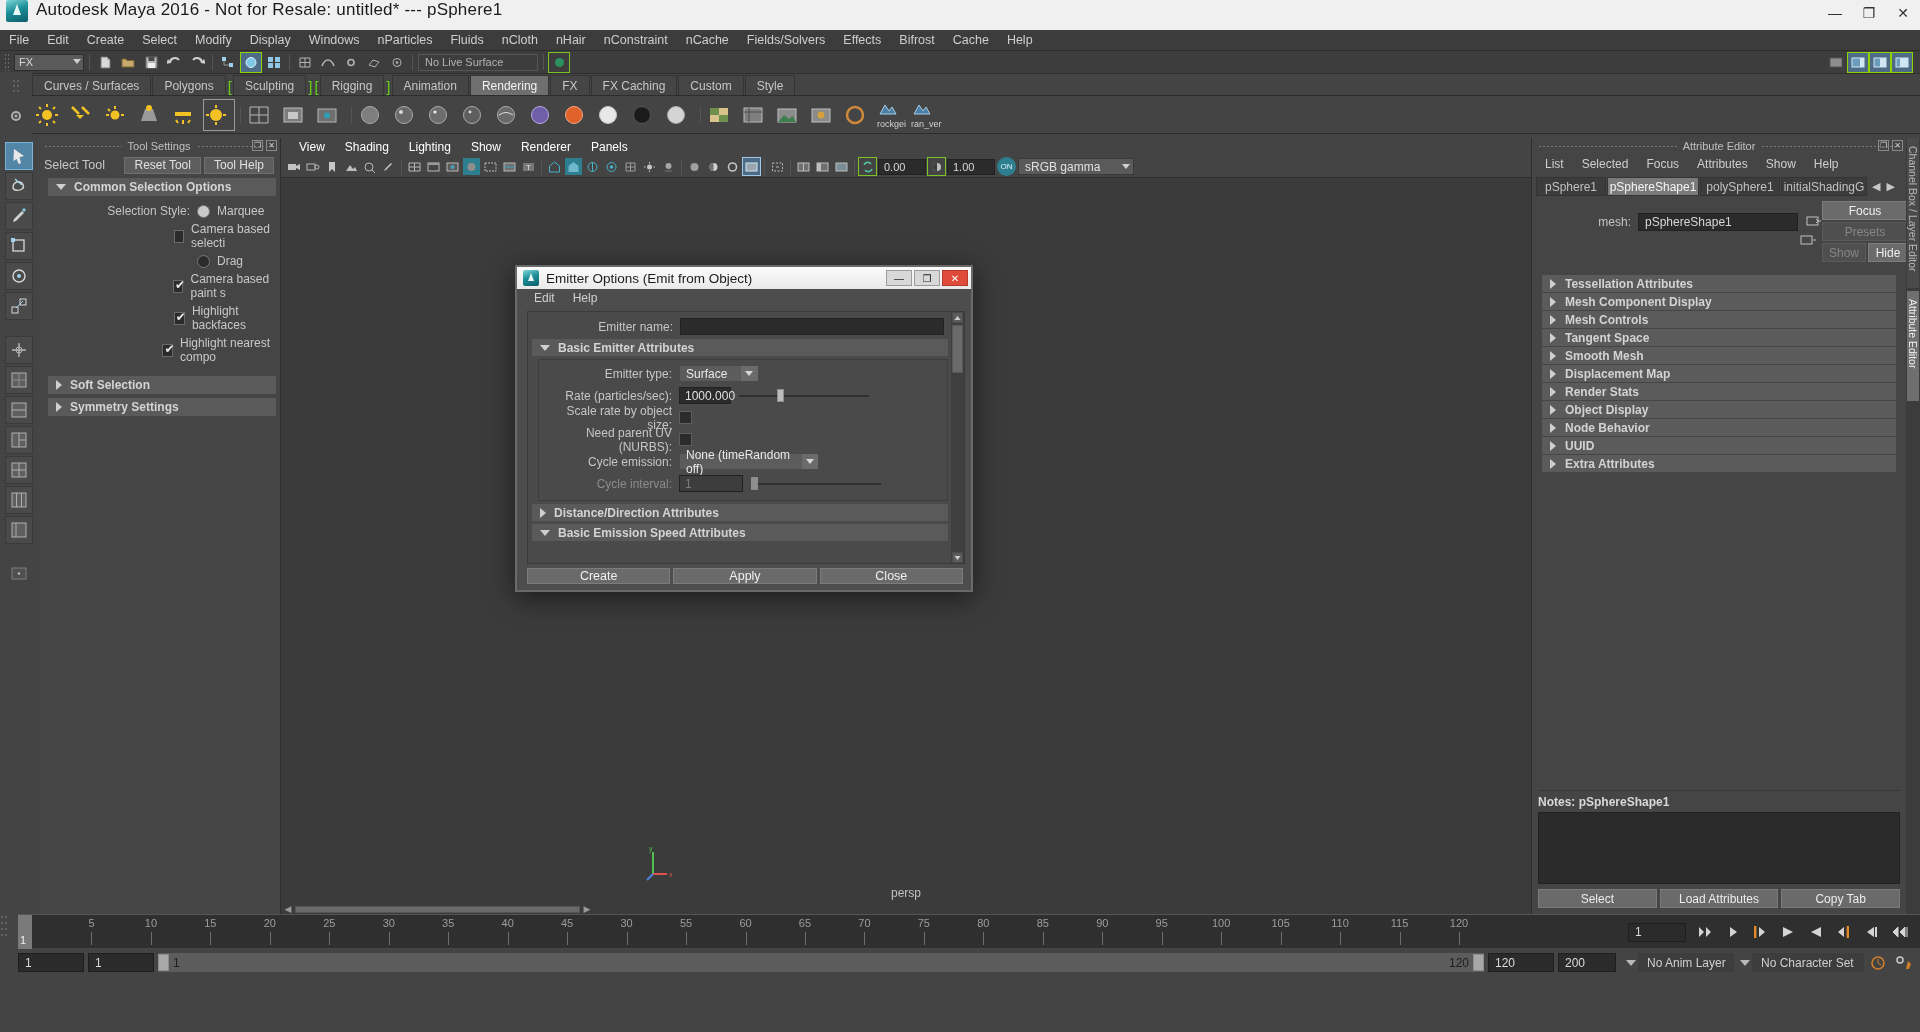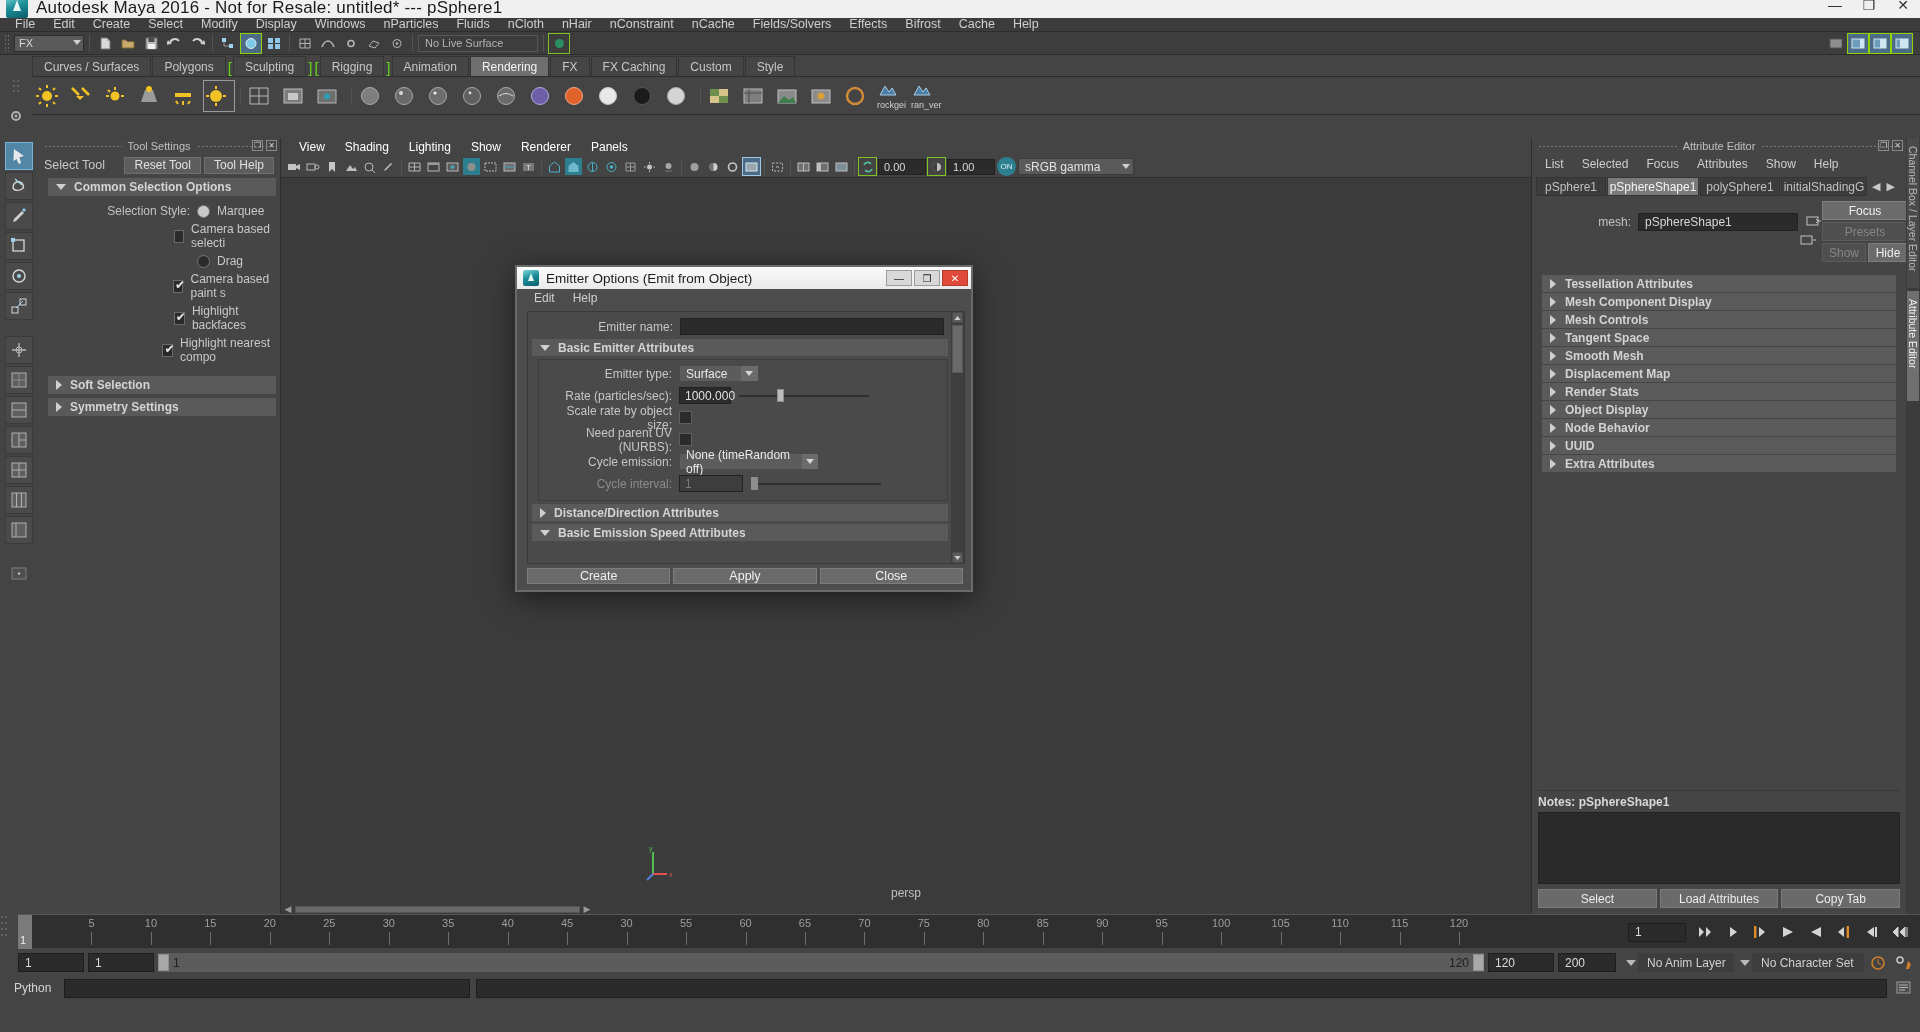--- a/index.html
+++ b/index.html
@@ -1,34 +1,34 @@
 <!DOCTYPE html>
 <html><head>
 <meta charset="utf-8">
 <style>
   * { box-sizing: border-box; margin:0; padding:0; }
   html,body{ width:1920px; height:1032px; overflow:hidden; background:#444444;
     font-family:"Liberation Sans", sans-serif; color:#c8c8c8; font-size:13px; }
   .app{ position:relative; width:1920px; height:1032px; }
 
   
-  .titlebar{ height:18px; background:#f0f0f0; color:#1a1a1a; display:flex; align-items:flex-end;
+  .titlebar{ height:30px; background:#f0f0f0; color:#1a1a1a; display:flex; align-items:flex-start;
     padding-left:6px; font-size:17px; }
   .maya-logo{ width:22px; height:22px; margin-right:8px; border-radius:2px;
     background:linear-gradient(160deg,#7fd8d8 0%,#1d8f9a 45%,#0b5e68 100%);
     position:relative; flex:none;}
   .maya-logo:after{content:""; position:absolute; left:7px; top:4px; width:0;height:0;
     border-left:4px solid transparent;border-right:4px solid transparent;border-bottom:11px solid #e8f8f8;}
   .title-txt{ letter-spacing:.2px; }
   .win-btns{ margin-left:auto; display:flex; }
   .wb{ width:34px; height:26px; display:flex; align-items:center; justify-content:center;
     color:#333; font-size:14px; }
 
   
-  .menubar{ height:14px; background:#3c3c3c; display:flex; align-items:center; padding-left:6px;
+  .menubar{ height:21px; background:#3c3c3c; display:flex; align-items:center; padding-left:0;
      border-bottom:1px solid #2e2e2e;}
   .menubar .mi{ padding:0 9px; font-size:12.5px; color:#cfcfcf; line-height:19px; white-space:nowrap;}
 
   
   .statusline{ height:23px; background:#3d3d3d; display:flex; align-items:center; gap:3px;
     padding:0 4px; border-bottom:1px solid #2e2e2e;}
   .gripdots{ width:7px; height:18px; flex:none;
      background-image:radial-gradient(#6a6a6a 35%, transparent 36%);
      background-size:3px 4px; }
   .combo-fx{ width:70px; height:17px; background:#5a5a5a; border:1px solid #2e2e2e;
@@ -1215,31 +1215,20 @@
           </svg>
         </div>
       <div class="pb">
           <svg width="18" height="16" viewBox="0 0 18 16">
             <circle cx="5" cy="5" r="3" fill="none" stroke="#c9c9c9" stroke-width="1.5"></circle>
             <path d="M11 14l2-8 3 3-2 5z" fill="#d07f2a"></path>
           </svg>
         </div>
     </div>
 
-    <div class="cmdrow">
-      <span class="cmdlabel">Python</span>
-      <span class="cmdfield" style="flex:0 0 406px;"></span>
-      <span class="cmdfield" style="flex:1;"></span>
-      <span class="pb">
-          <svg width="16" height="14" viewBox="0 0 16 14">
-            <rect x="1" y="1" width="13" height="11" fill="#4f4f4f" stroke="#9b9b9b"></rect>
-            <path d="M3 4h9M3 6.5h9M3 9h6" stroke="#b5b5b5"></path>
-          </svg>
-        </span>
-    </div>
   </div>
 
   <div class="dialog">
     <div class="dlg-title">
       <div class="dlg-logo"></div>
       <span>Emitter Options (Emit from Object)</span>
       <span class="dlg-wb">
         <span class="dwb">—</span>
         <span class="dwb">❐</span>
         <span class="dwb red">✕</span>

